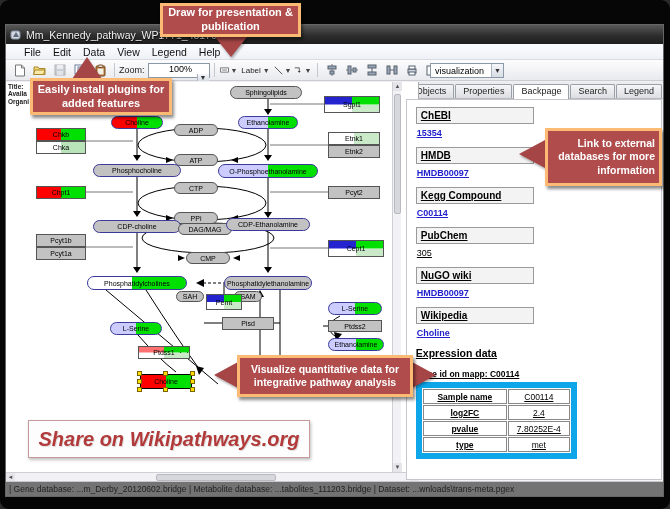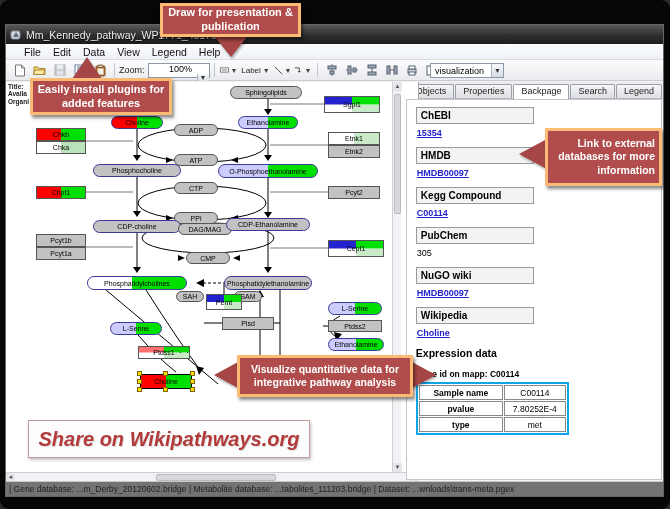--- a/index.html
+++ b/index.html
@@ -49,27 +49,27 @@
   .selwrap { position:absolute; }
   .handle { position:absolute; width:5px; height:5px; background:#ffdf00; border:1px solid #7a6500; }
   #info-lines { position:absolute; left:2px; top:1px; font-size:6.5px; font-weight:bold; color:#222; line-height:1.15; }
 
   
   #splitter { width:5px; height:100%; background:#ececf0; border-left:1px solid #cfcfd4; border-right:1px solid #cfcfd4; }
   #sidepanel { flex:1; height:100%; background:#f4f4f6; display:flex; flex-direction:column; }
   #tabs { height:17px; display:flex; align-items:flex-end; padding:2px 0 0 2px; background:#ececf0; border-bottom:1px solid #b9b9c0; }
   .tab { font-size:9px; padding:1px 7px 2px; border:1px solid #9aa0a8; border-bottom:none; background:linear-gradient(#f6f6f8,#dddee2); margin-right:1px; border-radius:2px 2px 0 0; color:#222; }
   .tab.active { background:#fff; font-weight:normal; position:relative; top:1px; padding-bottom:3px; }
-  #panel-content { flex:1; background:#fff; border:1px solid #c6c6cc; margin:0 1px 1px 0; padding:7px 16px 0 9px; overflow:hidden; position:relative; }
+  #panel-content { flex:1; background:#fff; border:1px solid #c6c6cc; margin:0 1px 1px 0; padding:7px 16px 0 9px; overflow:hidden; position:relative;text-decoration:underline; }
   .sec-header { width:118px; border:1px solid #9a9a9a; background:#f3f3f3; font-size:10px; font-weight:bold; padding:2px 4px; color:#000; }
   .sec-val { font-size:9px; margin:4px 0 9px 1px; }
   .sec-val.link { color:#2222cc; font-weight:bold; text-decoration:underline; }
   #expr-title { font-size:10.5px; font-weight:bold; margin:3px 0 10px; }
   #geneid { font-size:8.5px; font-weight:bold; margin-bottom:3px; }
-  #expr-table { border-collapse:separate; border-spacing:1px; border:2px solid #0ea5e9; background:#fff; }
+  #expr-table { border-collapse:separate; border-spacing:1px; border:6px solid #0ea5e9; background:#fff; }
   #expr-table td { border:1px solid #888; font-size:8.5px; text-align:center; padding:1.5px 4px; }
   #expr-table td.k { width:84px; font-weight:bold; }
   #expr-table td.v { width:62px; }
 
   
   #statusbar { position:absolute; left:0; bottom:0; width:657px; height:15px; background:#737373; border-top:1px solid #c9c9ce; display:flex; align-items:center; padding-left:3px; }
   #statusbar span { font-size:8.5px; color:#222; white-space:nowrap; }
 
   
   .callout { position:absolute; background:#b04c4c; border:3px solid #fdba74; color:#fff; font-weight:bold; text-align:center; display:flex; align-items:center; justify-content:center; box-shadow:2px 3px 3px rgba(0,0,0,.45); z-index:60; line-height:1.25; }
@@ -363,20 +363,24 @@
           <div class="sec-val link">Choline</div>
           <div id="expr-title">Expression data</div>
           <div id="geneid">Gene id on mapp: C00114</div>
           <table id="expr-table">
             <tbody>
                 <tr>
               <td class="k">Sample name</td>
               <td class="v">C00114</td>
             </tr>
             <tr>
+              <td class="k">log2FC</td>
+              <td class="v">2.4</td>
+            </tr>
+            <tr>
               <td class="k">pvalue</td>
               <td class="v">7.80252E-4</td>
             </tr>
             <tr>
               <td class="k">type</td>
               <td class="v">met</td>
             </tr>
           </tbody>
             </table>
         </div>

